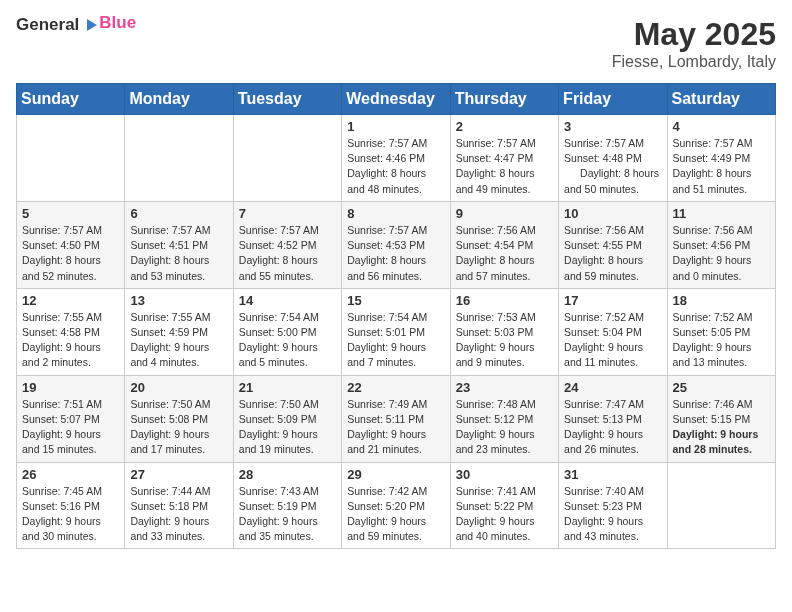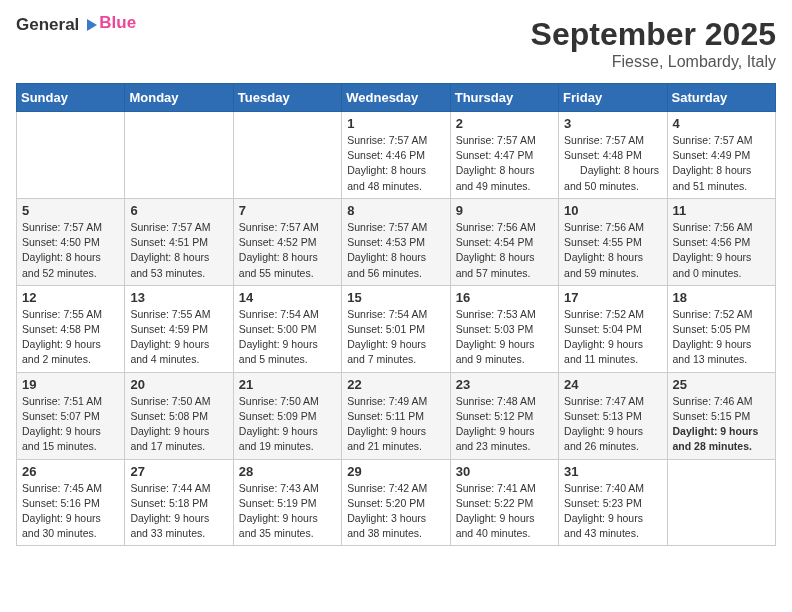--- a/index.html
+++ b/index.html
@@ -34,21 +34,21 @@
       color: #555;
     }
     .calendar-table {
       width: 100%;
       border-collapse: collapse;
       border: 1px solid #ccc;
     }
     .calendar-table th {
       background-color: #2e6db4;
       color: #fff;
-      font-size: 13px;
+      font-size: 16px;
       font-weight: bold;
       padding: 6px 4px;
       text-align: left;
       border: 1px solid #2562a0;
     }
     .calendar-table td {
       border: 1px solid #ccc;
       vertical-align: top;
       padding: 4px 5px;
       width: 108px;
@@ -84,21 +84,21 @@
       <div style="display:flex;align-items:center;gap:2px;">
         <span style="font-size:17px;font-weight:bold;color:#333;">General</span>
         <svg width="18" height="18" viewBox="0 0 18 18">
           <polygon points="6,3 16,9 6,15" fill="#3a7cc9"></polygon>
         </svg>
       </div>
       <span style="font-size:17px;font-weight:bold;color:#ec4899;margin-top:-2px;">Blue</span>
     </div>
   </div>
   <div class="title-area">
-    <div class="month-title">September 2025</div>
+    <div class="month-title">May 2025</div>
     <div class="location-title">Fiesse, Lombardy, Italy</div>
   </div>
 </div>
 
 <table class="calendar-table">
   <thead>
     <tr>
     <th>Sunday</th>
         <th>Monday</th>
         <th>Tuesday</th>
@@ -228,21 +228,21 @@
         <td>
           <div class="day-number">27</div>
           <div class="cell-content">Sunrise: 7:44 AM<br>Sunset: 5:18 PM<br><span style="font-weight: normal;">Daylight: 9 hours and 33 minutes.</span></div>
         </td>
         <td>
           <div class="day-number">28</div>
           <div class="cell-content">Sunrise: 7:43 AM<br>Sunset: 5:19 PM<br><span style="font-weight: normal;">Daylight: 9 hours and 35 minutes.</span></div>
         </td>
         <td>
           <div class="day-number">29</div>
-          <div class="cell-content">Sunrise: 7:42 AM<br>Sunset: 5:20 PM<br><span style="font-weight: normal;">Daylight: 3 hours and 38 minutes.</span></div>
+          <div class="cell-content">Sunrise: 7:42 AM<br>Sunset: 5:20 PM<br><span style="font-weight: normal;">Daylight: 9 hours and 59 minutes.</span></div>
         </td>
         <td>
           <div class="day-number">30</div>
           <div class="cell-content">Sunrise: 7:41 AM<br>Sunset: 5:22 PM<br><span style="font-weight: normal;">Daylight: 9 hours and 40 minutes.</span></div>
         </td>
         <td>
           <div class="day-number">31</div>
           <div class="cell-content">Sunrise: 7:40 AM<br>Sunset: 5:23 PM<br><span style="font-weight: normal;">Daylight: 9 hours and 43 minutes.</span></div>
         </td>
         <td class="empty-cell"></td>

